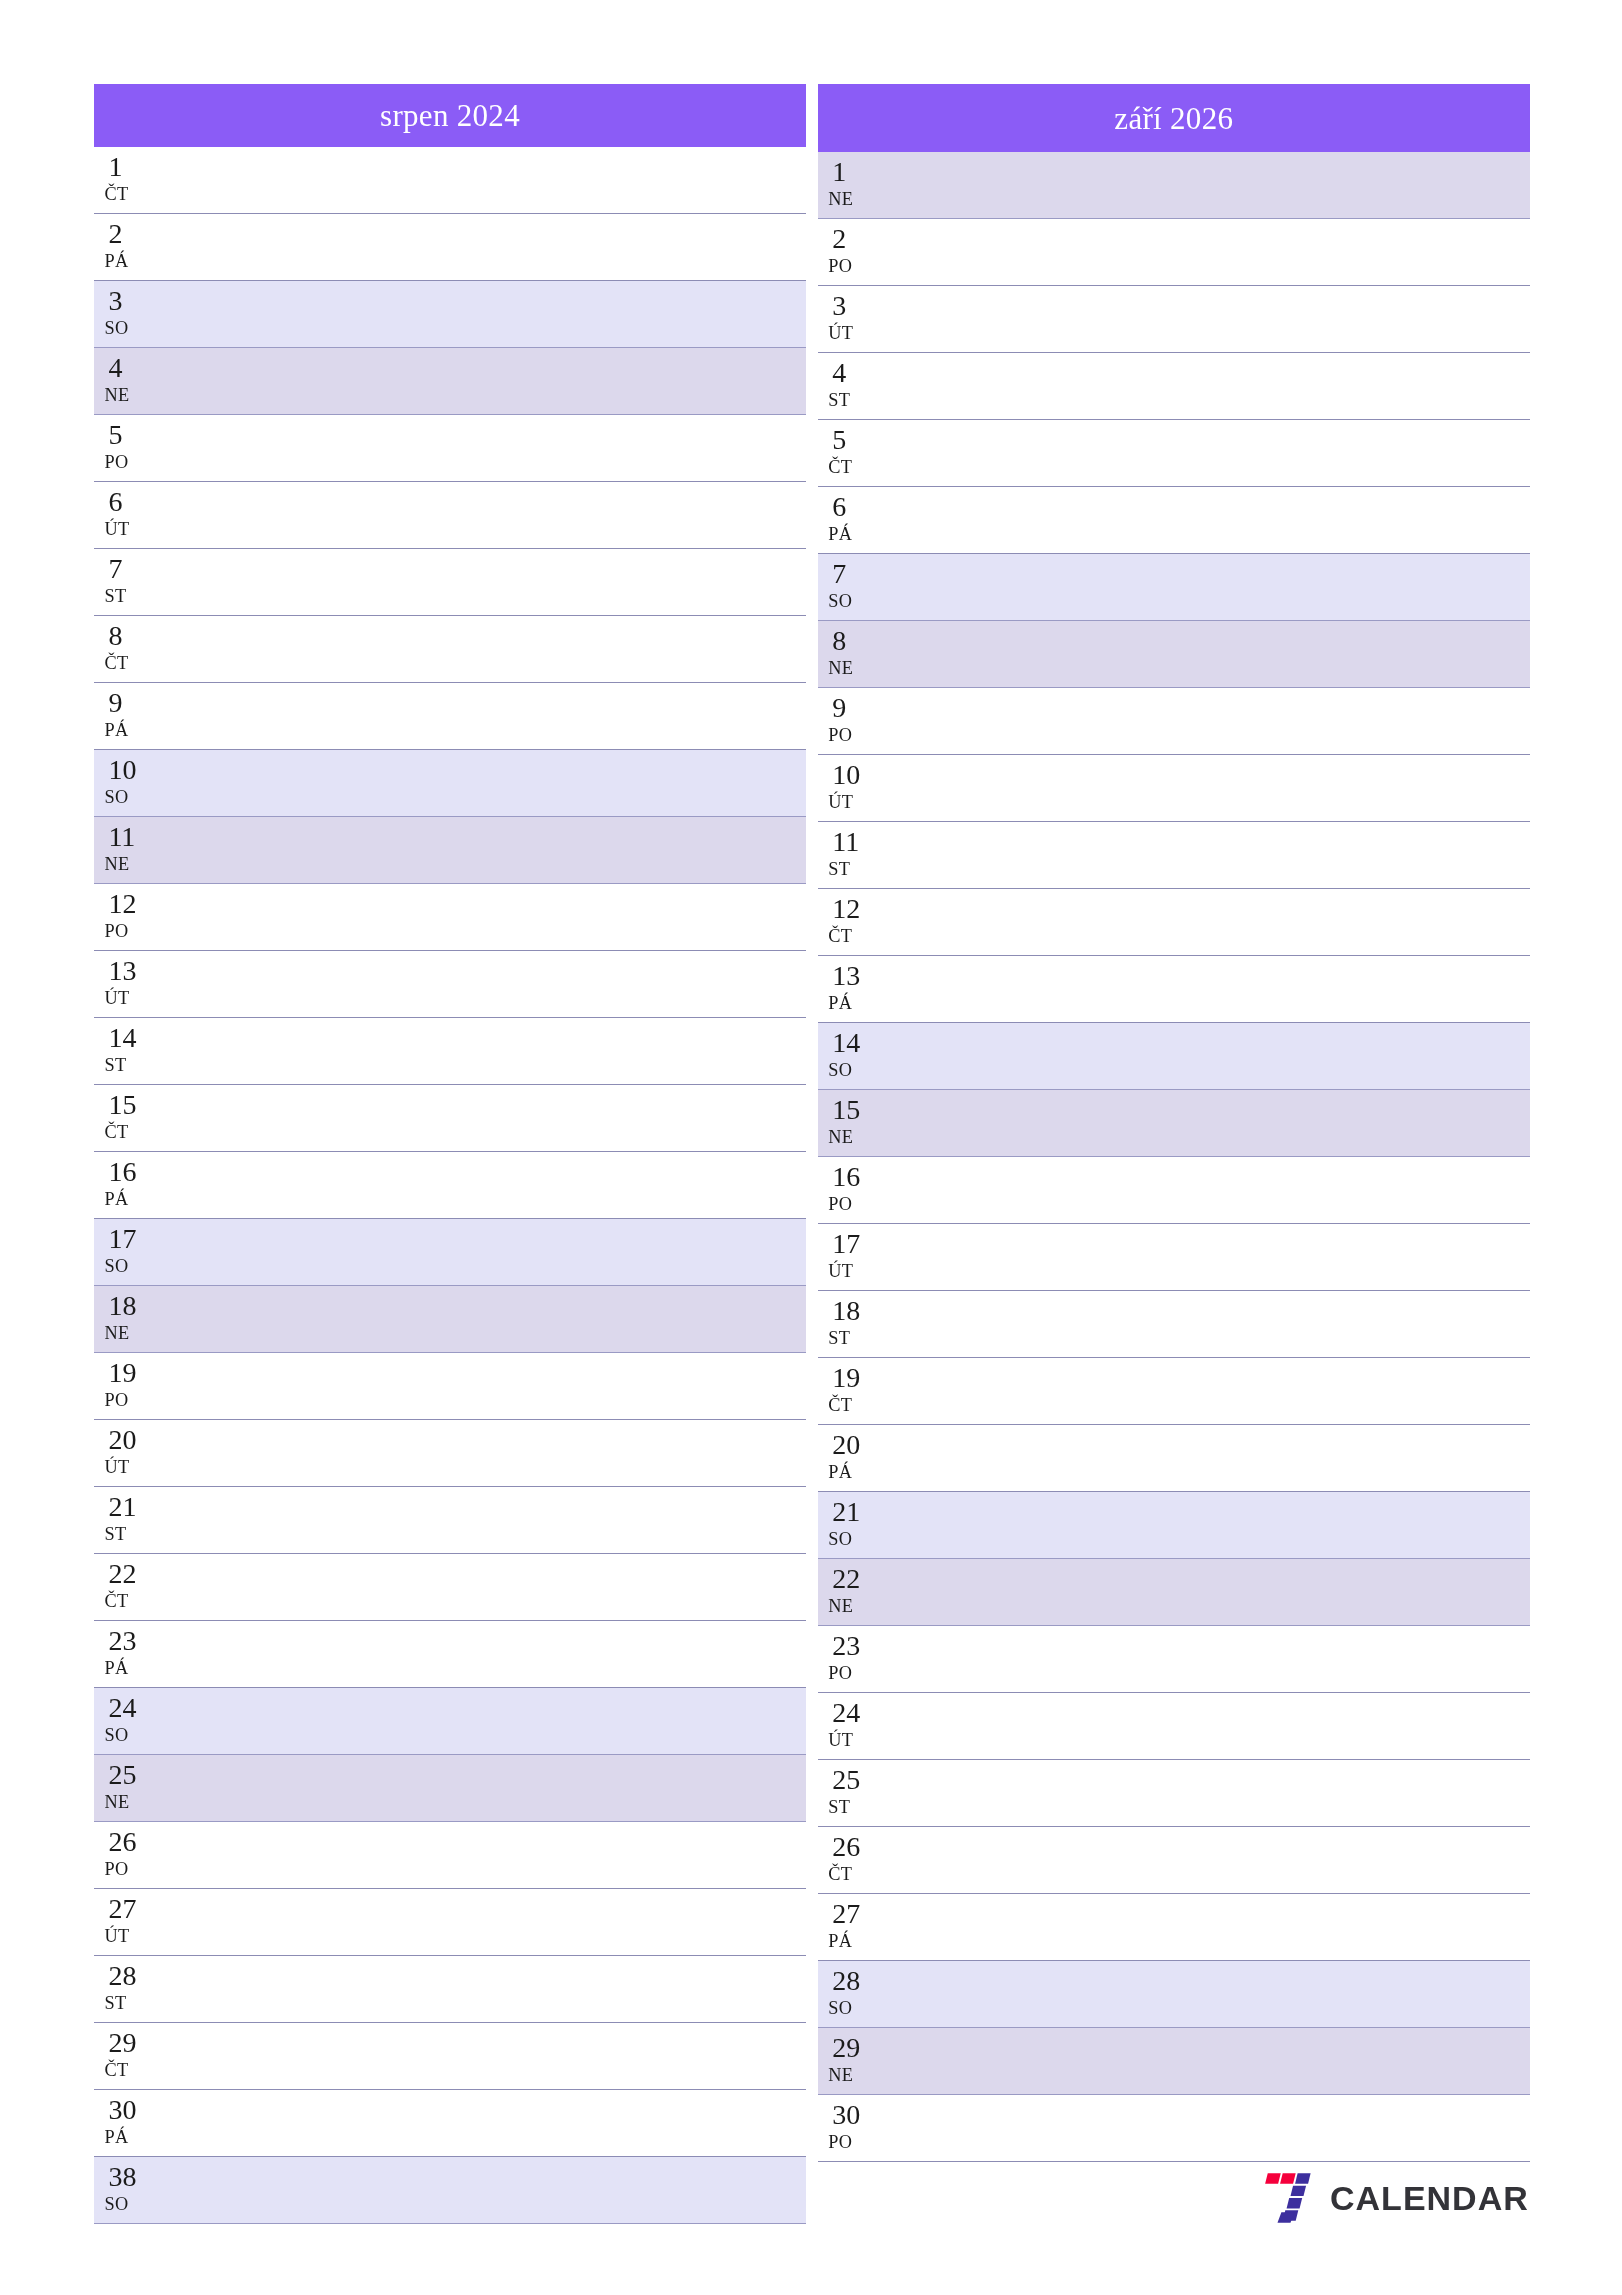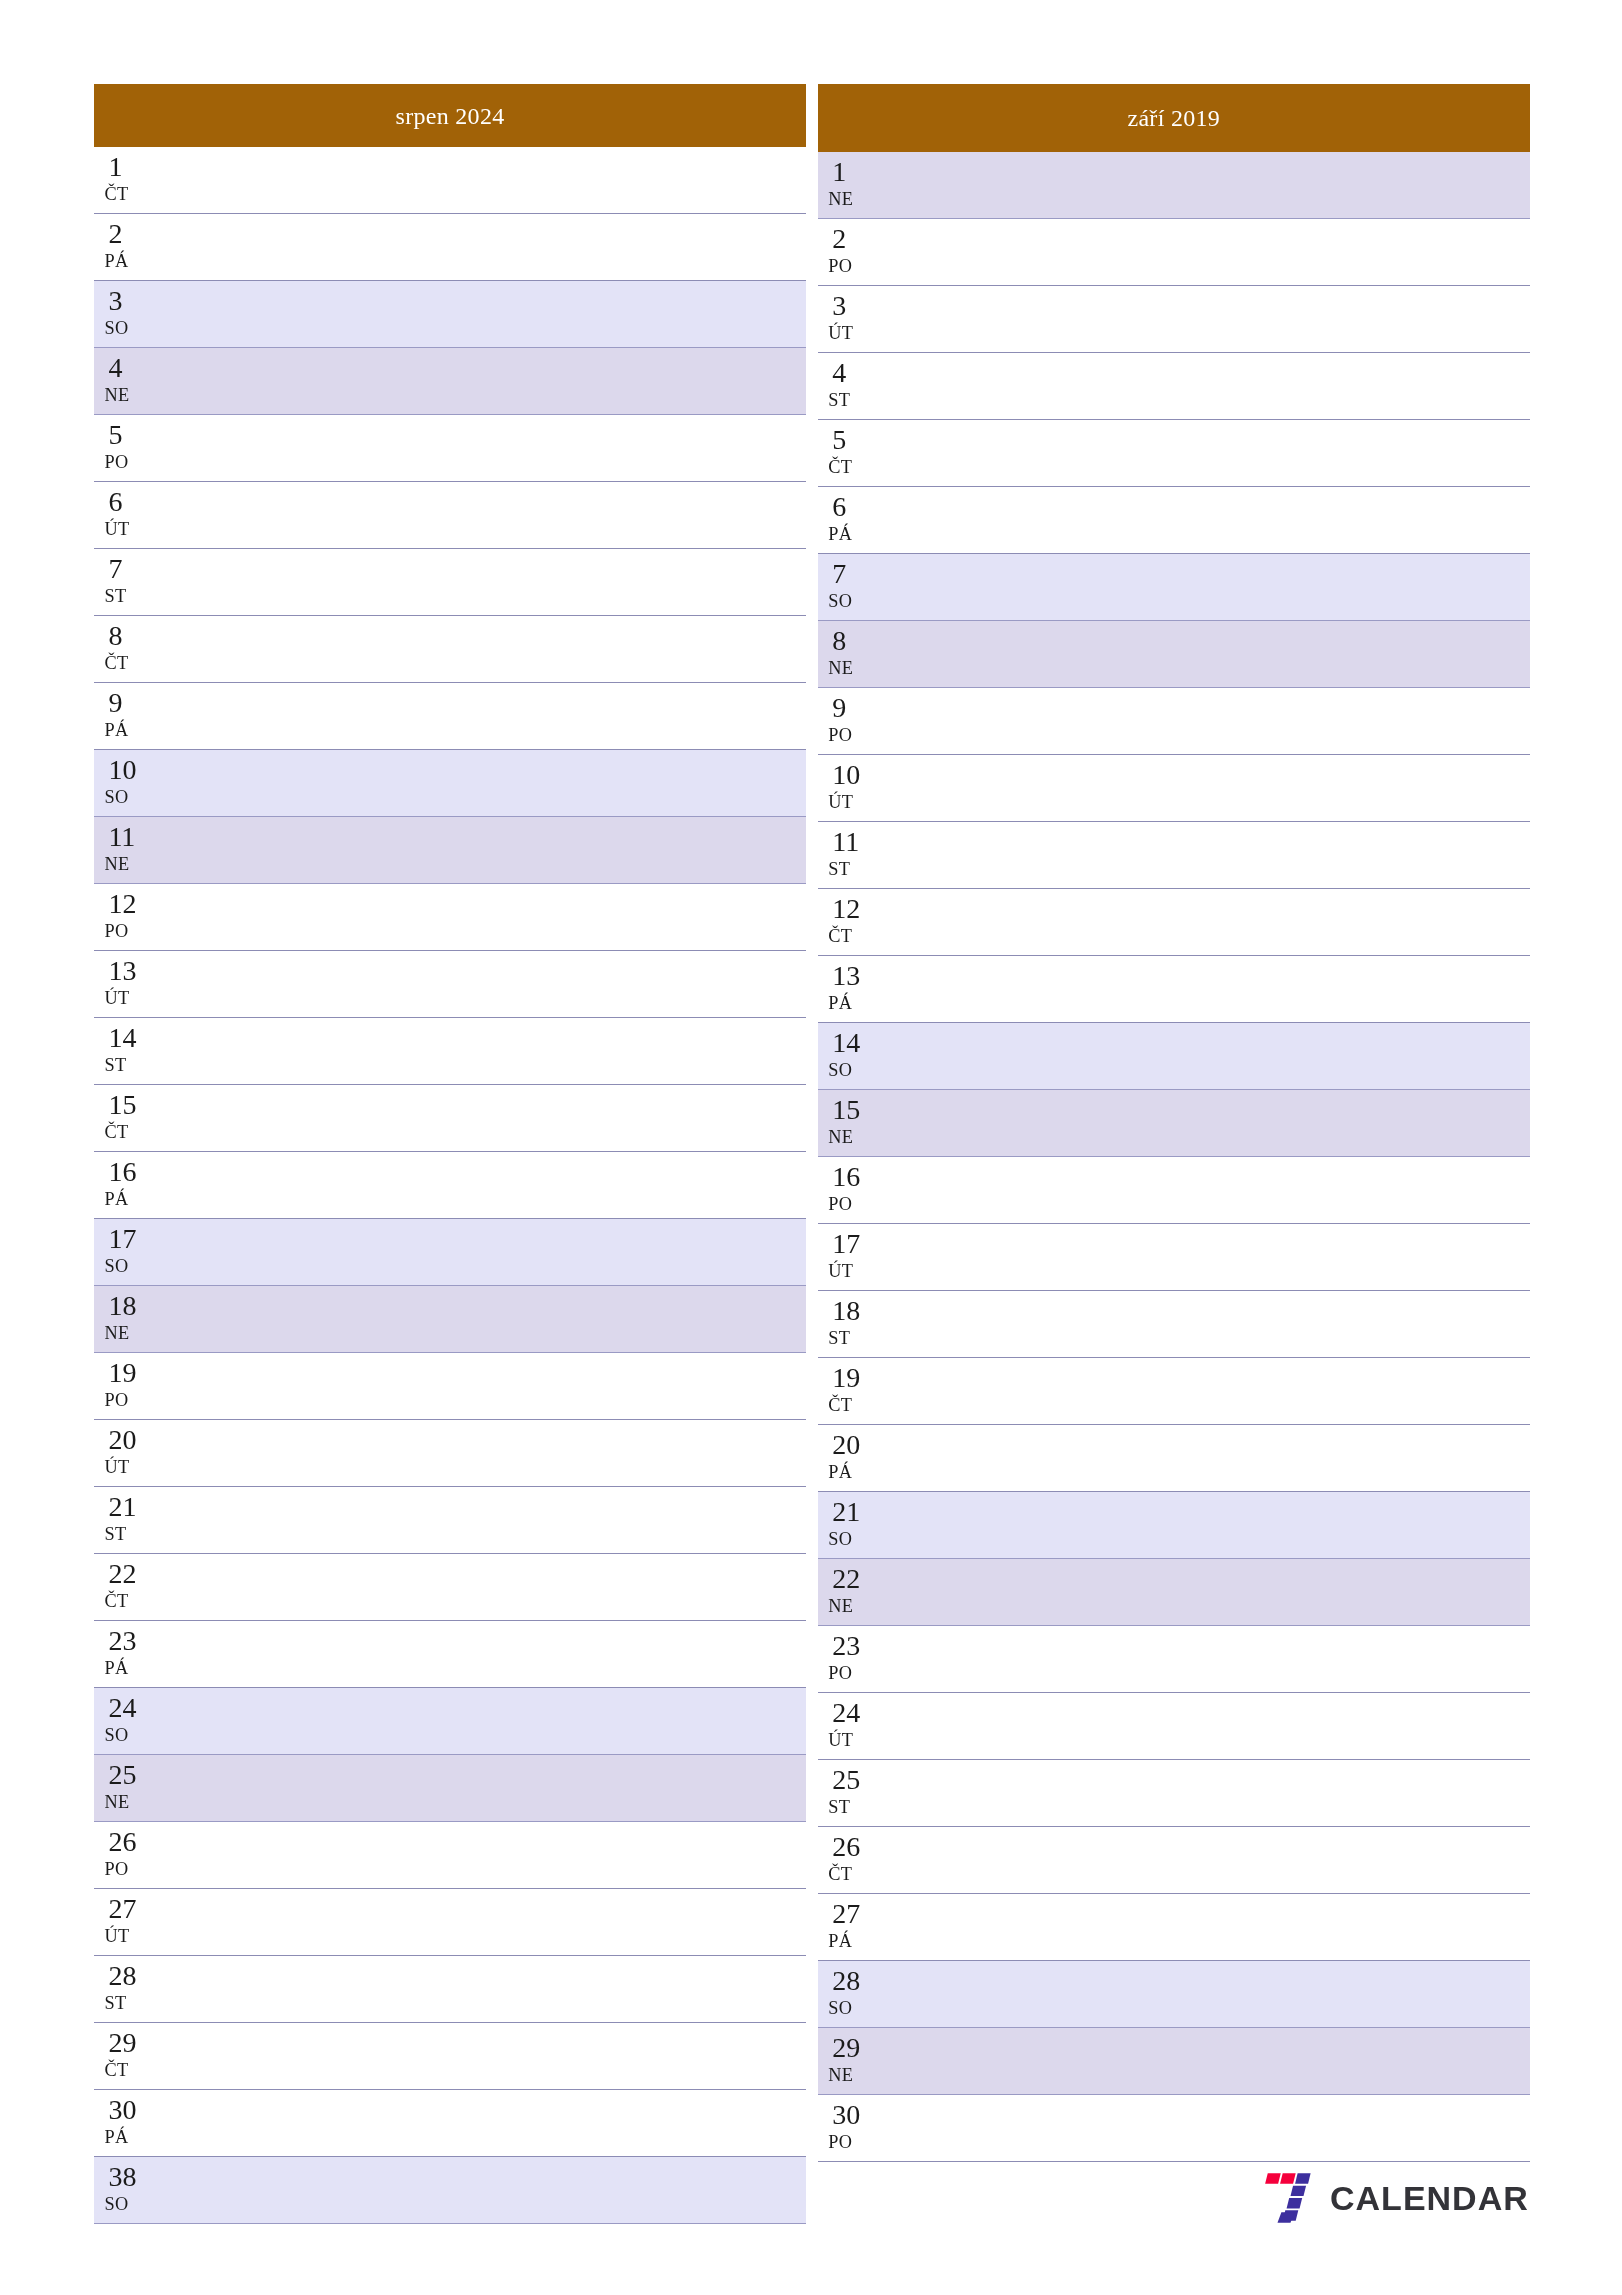--- a/index.html
+++ b/index.html
@@ -27,27 +27,27 @@
 
   .month-col {
     width: 712px;
     display: flex;
     flex-direction: column;
     position: relative;
   }
 
   .month-header {
     height: 68px;
-    background: #a16207;
+    background: #8b5cf6;
     color: #ffffff;
     display: flex;
     align-items: center;
     justify-content: center;
     font-family: "Liberation Serif", "DejaVu Serif", serif;
-    font-size: 24px;
+    font-size: 31px;
     font-weight: normal;
     letter-spacing: 0.3px;
     line-height: 1;
   }
 
   .days {
     display: flex;
     flex-direction: column;
   }
 
@@ -241,21 +241,21 @@
           <div class="day-dow">PÁ</div>
         </div>
         <div class="day-row sat">
           <div class="day-num">38</div>
           <div class="day-dow">SO</div>
         </div>
       </div>
   </div>
 
   <div class="month-col">
-    <div class="month-header">září 2019</div>
+    <div class="month-header">září 2026</div>
     <div class="days" id="days-1">
         <div class="day-row sun first">
           <div class="day-num">1</div>
           <div class="day-dow">NE</div>
         </div>
         <div class="day-row">
           <div class="day-num">2</div>
           <div class="day-dow">PO</div>
         </div>
         <div class="day-row">

